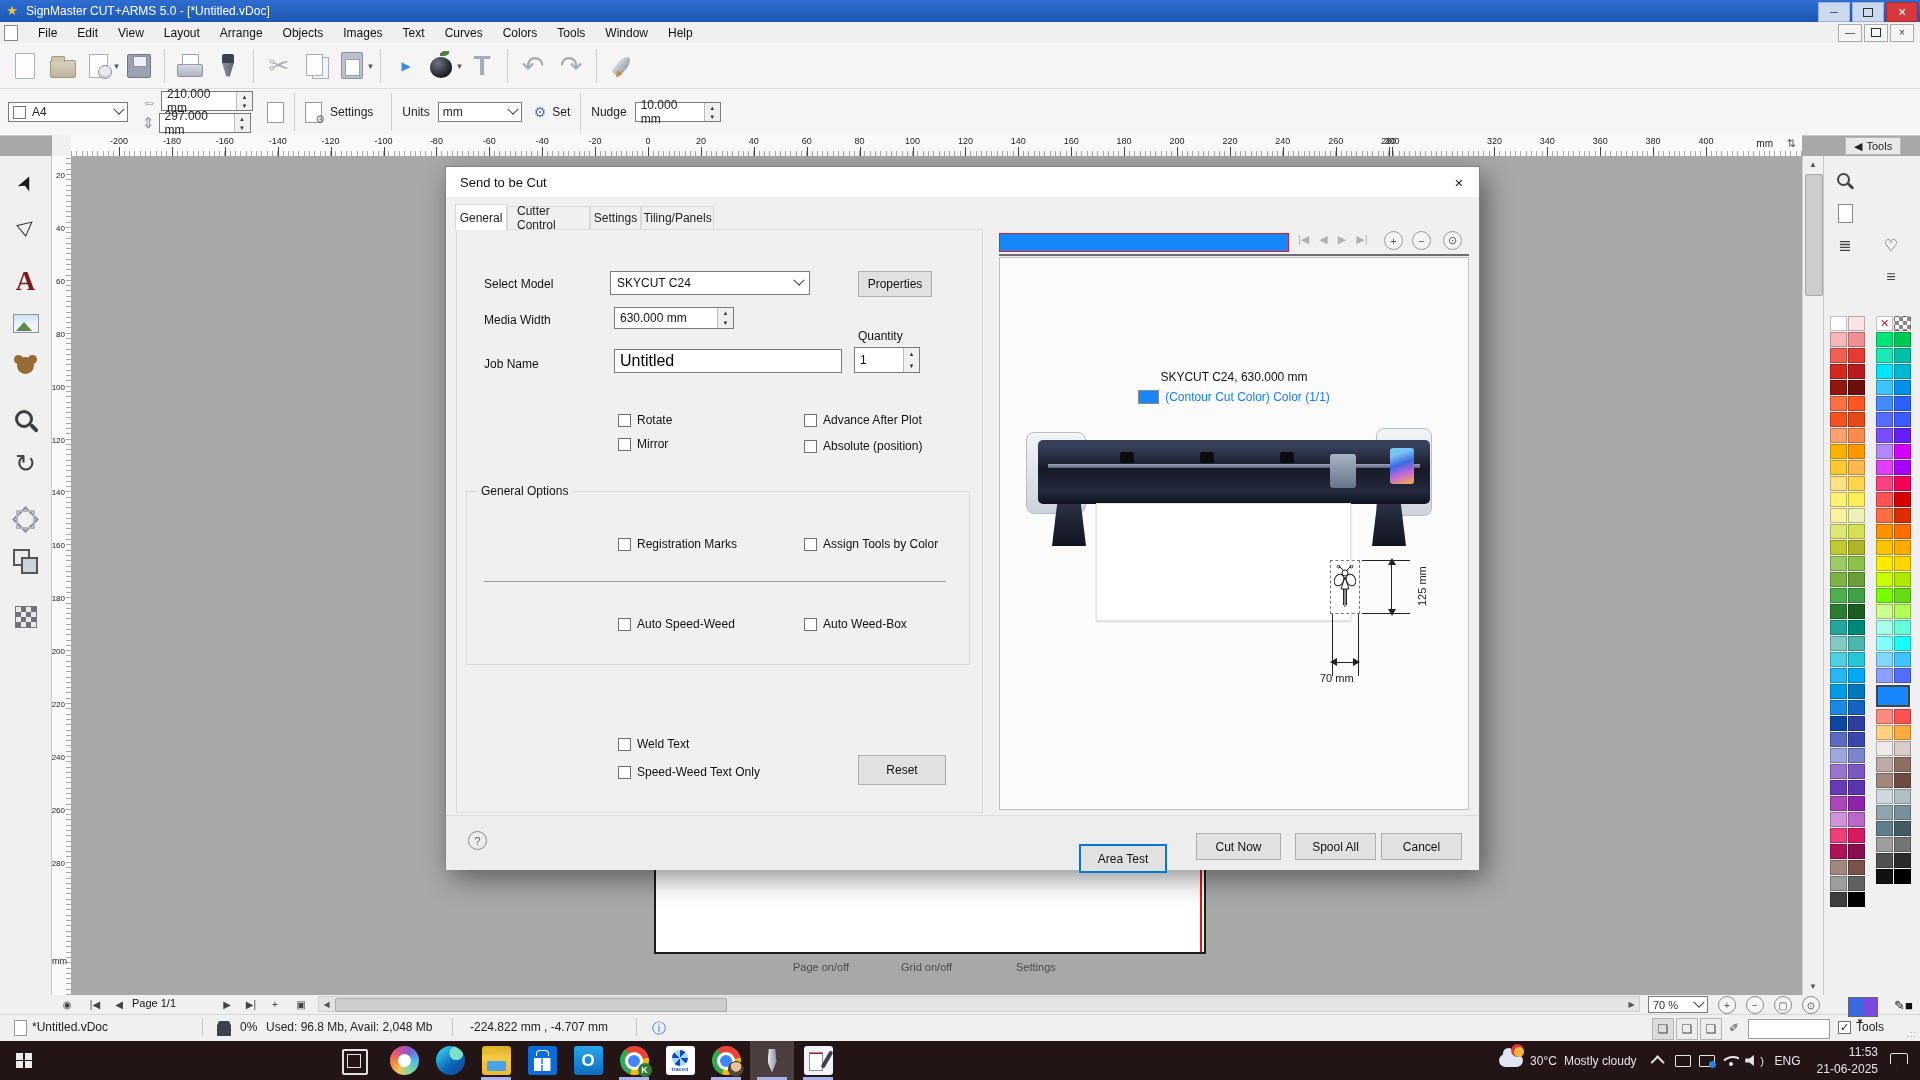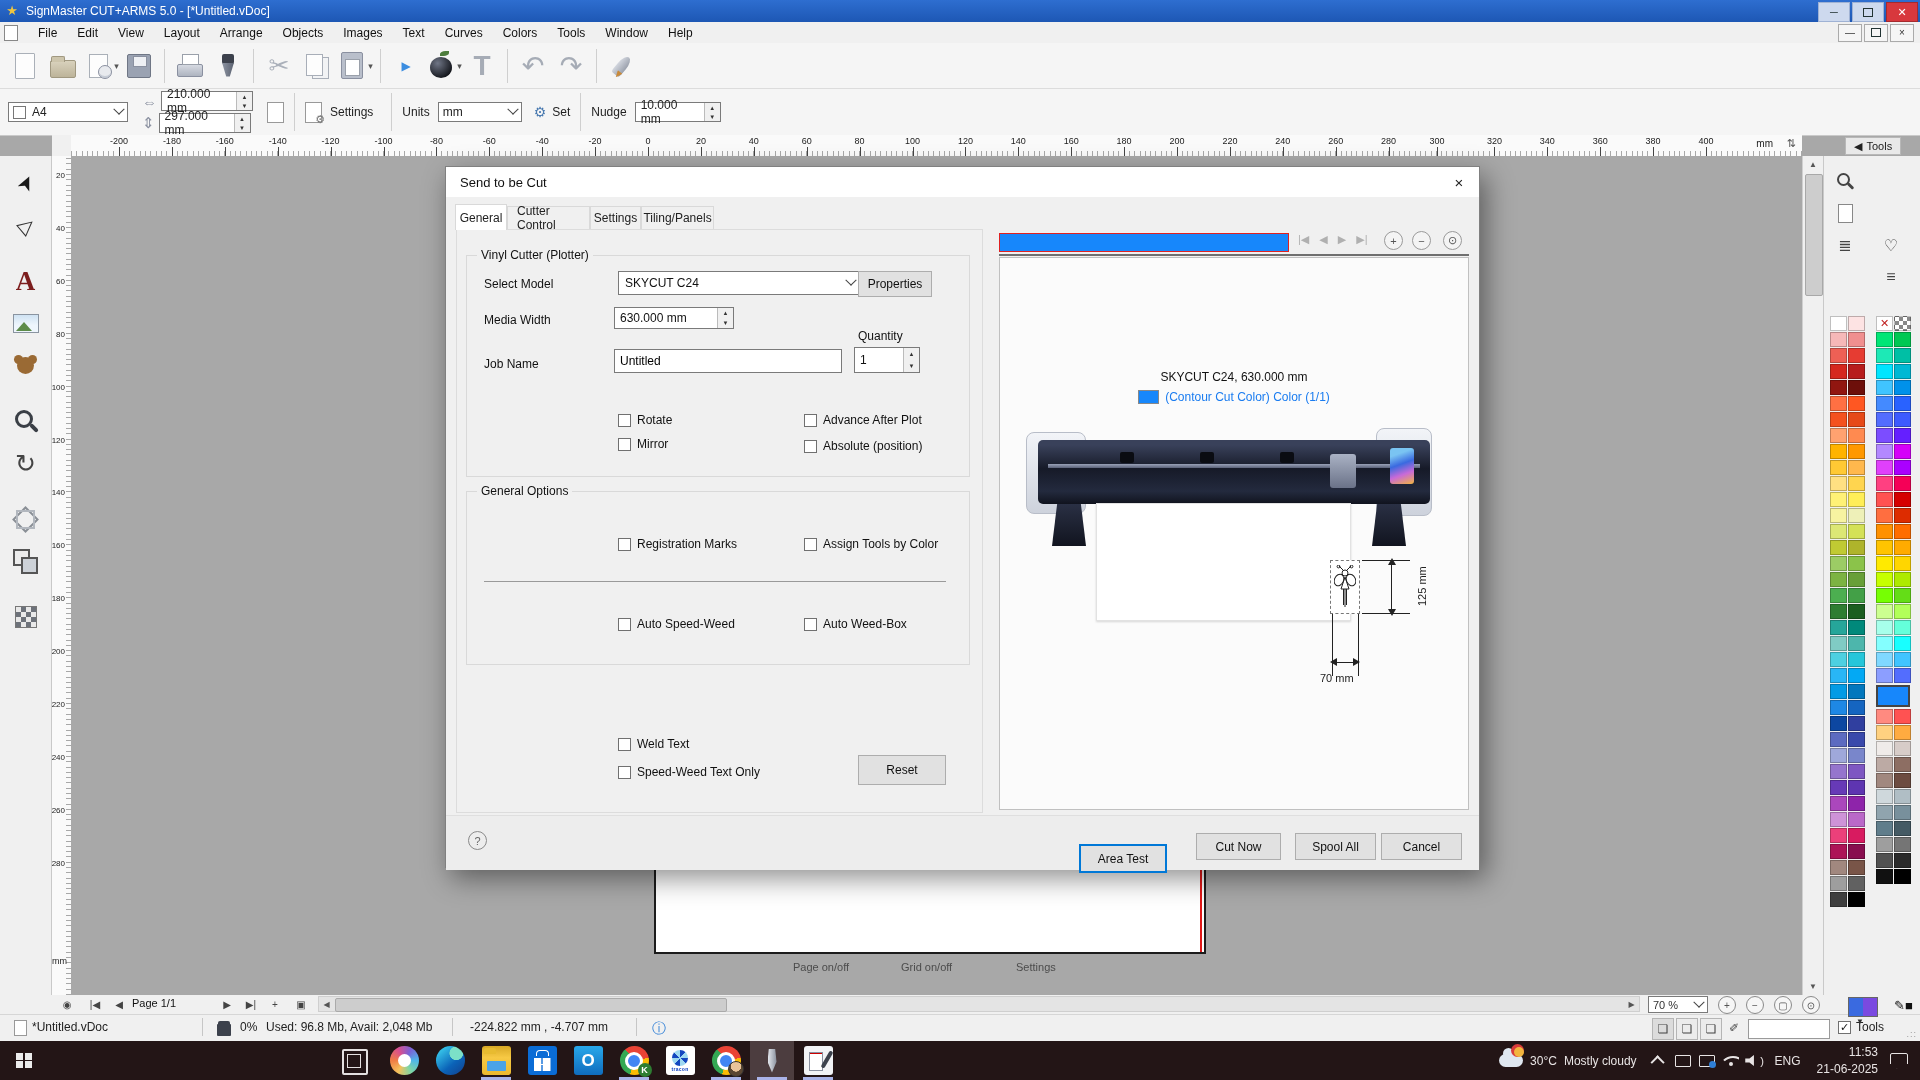--- a/index.html
+++ b/index.html
@@ -234,21 +234,21 @@
   .tab{position:absolute;top:39px;height:23px;padding:0 9px;display:flex;align-items:center;font-size:12px;
     background:#f0f0f0;border:1px solid #d9d9d9;border-bottom:none;color:#222;box-sizing:border-box}
   .tab.active{background:#fff;height:26px;top:37px;z-index:2}
   #tab-panel{position:absolute;left:10px;top:62px;width:525px;height:582px;background:#f0f0f0;border:1px solid #dcdcdc}
   .grp{position:absolute;border:1px solid #d9d9d9}
   .grp-lab{position:absolute;top:-8px;left:10px;background:#f0f0f0;padding:0 4px;font-size:12px}
   .dlab{position:absolute;font-size:12px;color:#111}
   .dcombo{position:absolute;background:#fff;border:1px solid #7a7a7a;display:flex;align-items:center;padding:0 6px;box-sizing:border-box}
   .dbtn{position:absolute;background:#e1e1e1;border:1px solid #adadad;display:flex;align-items:center;justify-content:center;font-size:12px}
   .dbtn.focused{border:2px solid #0078d7}
-  .dinput{position:absolute;background:#fff;border:1px solid #7a7a7a;font-size:12px;padding:0 5px;box-sizing:border-box;font-family:"Liberation Sans",sans-serif}
+  .dinput{position:absolute;background:#fff;border:1px solid #7a7a7a;font-size:16px;padding:0 5px;box-sizing:border-box;font-family:"Liberation Sans",sans-serif}
   .cbrow{position:absolute;display:flex;align-items:center;gap:6px}
   .divider{position:absolute;height:1px;background:#9a9a9a}
   #help-ic{position:absolute;left:22px;top:664px;width:17px;height:17px;border:1px solid #8a8a8a;border-radius:50%;
     display:flex;align-items:center;justify-content:center;font-size:11px;color:#666}
   #dlg-footer-bg{position:absolute;left:0;top:648px;width:100%;height:54px;background:#ededed;border-top:1px solid #dfdfdf}
   
   #pv-strip{position:absolute;left:553px;top:66px;width:288px;height:17px;background:#1787fb;border:1px solid #e02020}
   #pv-nav{position:absolute;left:852px;top:66px;display:flex;gap:10px;color:#b0b0b0;font-size:11px}
   .pv-circ{position:absolute;top:64px;width:17px;height:17px;border-radius:50%;border:1px solid #9a9a9a;background:#f4f4f4;
     display:flex;align-items:center;justify-content:center;font-size:11px;color:#555}
@@ -453,21 +453,21 @@
     <div class="hr-lab" style="left: 841.5px;">100</div>
     <div class="hr-lab" style="left: 894.4px;">120</div>
     <div class="hr-lab" style="left: 947.3px;">140</div>
     <div class="hr-lab" style="left: 1000.2px;">160</div>
     <div class="hr-lab" style="left: 1053.1px;">180</div>
     <div class="hr-lab" style="left: 1106px;">200</div>
     <div class="hr-lab" style="left: 1158.9px;">220</div>
     <div class="hr-lab" style="left: 1211.8px;">240</div>
     <div class="hr-lab" style="left: 1264.7px;">260</div>
     <div class="hr-lab" style="left: 1317.6px;">280</div>
-    <div class="hr-lab" style="left: 1366px;">300</div>
+    <div class="hr-lab" style="left: 1321px;">300</div>
     <div class="hr-lab" style="left: 1423.4px;">320</div>
     <div class="hr-lab" style="left: 1476.3px;">340</div>
     <div class="hr-lab" style="left: 1529.2px;">360</div>
     <div class="hr-lab" style="left: 1582.1px;">380</div>
     <div class="hr-lab" style="left: 1635px;">400</div>
   </div>
 <div id="vruler">
     <div class="vr-lab" style="top: 19px;">20</div>
     <div class="vr-lab" style="top: 71.9px;">40</div>
     <div class="vr-lab" style="top: 124.8px;">60</div>
@@ -697,25 +697,22 @@
 </div>
 
 <div id="dialog">
   <div id="dlg-title">
     <span class="t">Send to be Cut</span>
     <div id="dlg-close">×</div>
   </div>
   <div id="dlg-tabs"></div>
   <div id="tab-panel"></div>
 
-  <div class="grp" style="left:20px;top:88px;width:502px;height:220px">
-    <span class="grp-lab">Vinyl Cutter (Plotter)</span>
-  </div>
   <span class="dlab" style="left:38px;top:110px">Select Model</span>
-  <div class="dcombo" style="left:172px;top:104px;width:244px;height:24px">
+  <div class="dcombo" style="left:164px;top:104px;width:200px;height:24px">
     <span>SKYCUT C24</span>
     <span class="chev"></span>
   </div>
   <div class="dbtn" style="left:412px;top:104px;width:72px;height:24px">Properties</div>
   <span class="dlab" style="left:38px;top:146px">Media Width</span>
   <div class="spin" style="position:absolute;left:168px;top:140px;width:120px;height:22px">
     <span class="val">630.000 mm</span>
     <span class="btns">
         <div>▲</div>
         <div>▼</div>

